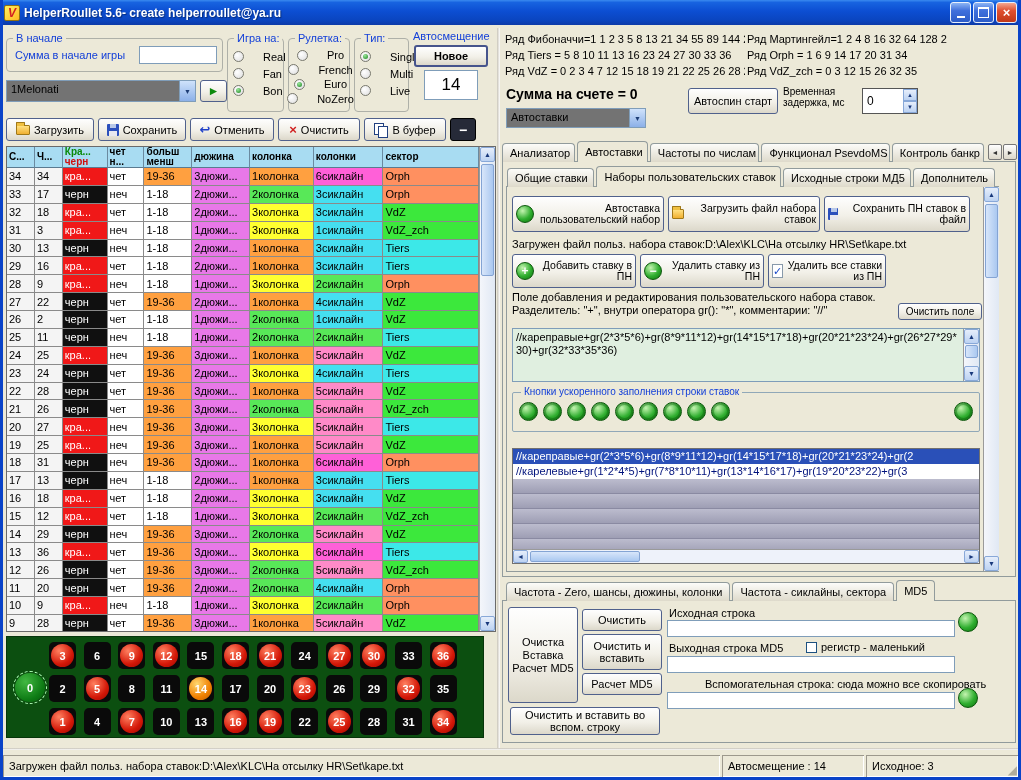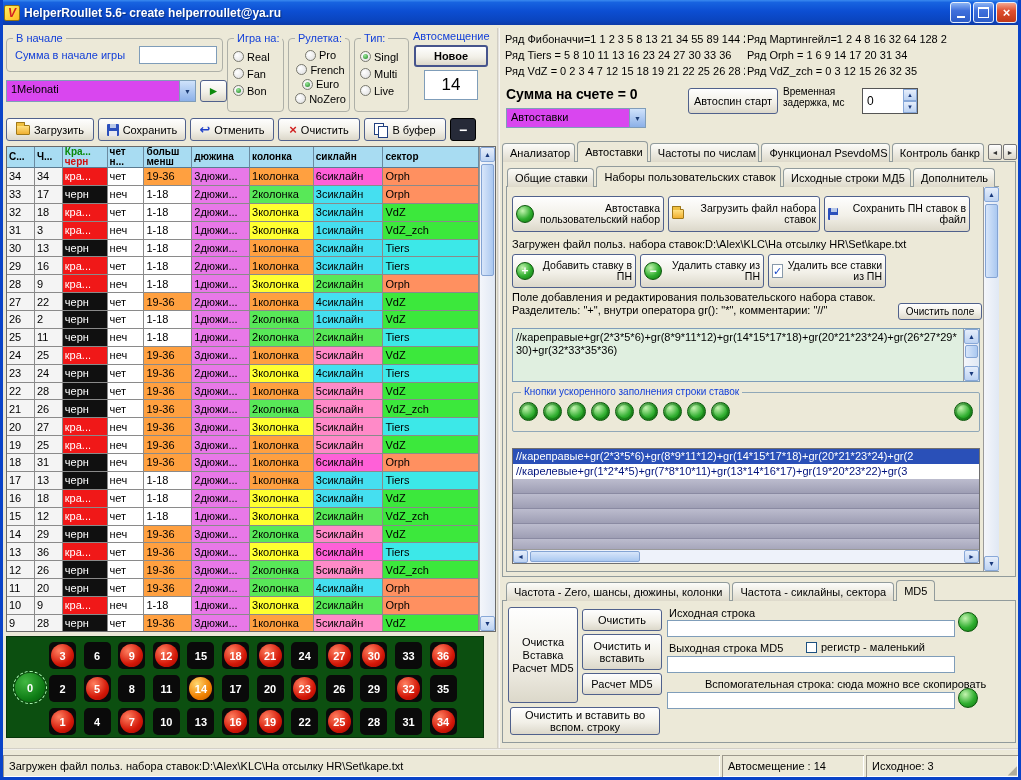--- a/index.html
+++ b/index.html
@@ -21,29 +21,29 @@
 .g-start{left:6px;top:38px;width:217px;height:34px;}
 .start-lbl{position:absolute;left:8px;top:10px;color:#1440d8;white-space:nowrap;}
 .txt{border:1px solid #7f9db9;background:#fff;font-family:inherit;font-size:11px;padding:1px 3px;}
 .start-input{position:absolute;left:132px;top:7px;width:78px;height:18px;}
 .g-game{left:227px;top:38px;width:57px;height:74px;}
 .g-roul{left:288px;top:38px;width:62px;height:74px;}
 .g-type{left:354px;top:38px;width:55px;height:74px;}
 .radio-list{position:absolute;left:5px;top:9px;right:2px;display:flex;flex-direction:column;}
 .g-game .radio-row,.g-type .radio-row{height:17px;}
 .g-roul .radio-row{height:14.5px;justify-content:center;}
-.radio-row{display:flex;align-items:center;gap:3px;}
+.radio-row{display:flex;align-items:center;gap:19px;}
 .radio{width:11px;height:11px;min-width:11px;border-radius:50%;border:1px solid #78786e;background:radial-gradient(circle at 35% 35%,#ffffff,#ddd);position:relative;}
 .radio.sel::after{content:"";position:absolute;inset:2px;border-radius:50%;background:radial-gradient(circle at 38% 32%,#9ce89c,#17811b);}
 .autoshift-title{position:absolute;left:413px;top:30px;color:#1440d8;}
 .btn{border:1px solid #50618c;border-radius:3px;background:linear-gradient(180deg,#fefefe,#f2f0e8 55%,#dcd8ca);display:flex;align-items:center;justify-content:center;gap:4px;text-align:center;cursor:default;}
 .btn-new{position:absolute;left:414px;top:45px;width:74px;height:22px;border:2px solid #46548c;font-weight:bold;}
 .as-value{position:absolute;left:424px;top:70px;width:54px;height:30px;background:#fff;border:1px solid #7f9db9;display:flex;align-items:center;justify-content:center;font-size:17px;}
 
-.combo{background:#d946ef;border:1px solid #7f9db9;display:flex;align-items:stretch;}
+.combo{background:#737373;border:1px solid #7f9db9;display:flex;align-items:stretch;}
 .combo-text{flex:1;padding:2px 4px;white-space:nowrap;overflow:hidden;}
 .combo-arrow{width:16px;background:linear-gradient(180deg,#cfe2fb,#8cb0e8);border-left:1px solid #7f9db9;color:#1c3c74;font-size:7px;display:flex;align-items:center;justify-content:center;}
 .preset-combo{position:absolute;left:6px;top:80px;width:190px;height:22px;}
 .play-btn{position:absolute;left:200px;top:80px;width:27px;height:22px;}
 .ic-play{color:#0c8a0c;font-size:12px;line-height:1;}
 .toolbar{position:absolute;left:6px;top:118px;height:16px;display:flex;gap:4px;}
 .tbtn{height:23px;}
 .tbtn.dark{background:#262a38;color:#fff;border-color:#000;font-size:14px;font-weight:bold;}
 .ic-folder{position:relative;width:14px;height:10px;background:linear-gradient(180deg,#ffe080,#f0b030);border:1px solid #a07818;border-radius:1px;display:inline-block;}
 .ic-folder::before{content:"";position:absolute;left:-1px;top:-4px;width:7px;height:3px;background:#f0c040;border:1px solid #a07818;border-bottom:none;border-radius:1px 1px 0 0;}
@@ -303,21 +303,21 @@
           <div>больш</div>
           <div>менш</div>
         </div>
         <div class="td" style="width: 58px;">
           <div>дюжина</div>
         </div>
         <div class="td" style="width: 64px;">
           <div>колонка</div>
         </div>
         <div class="td" style="width: 70px;">
-          <div>сиклайн</div>
+          <div>колонки</div>
         </div>
         <div class="td" style="width: 96px;">
           <div>сектор</div>
         </div>
       </div>
     <div class="tbody">
         <div class="trow">
           <div class="td c-plain" style="width: 28px;">34</div>
           <div class="td c-plain" style="width: 28px;">34</div>
           <div class="td c-redcell" style="width: 45px;">кра...</div>

